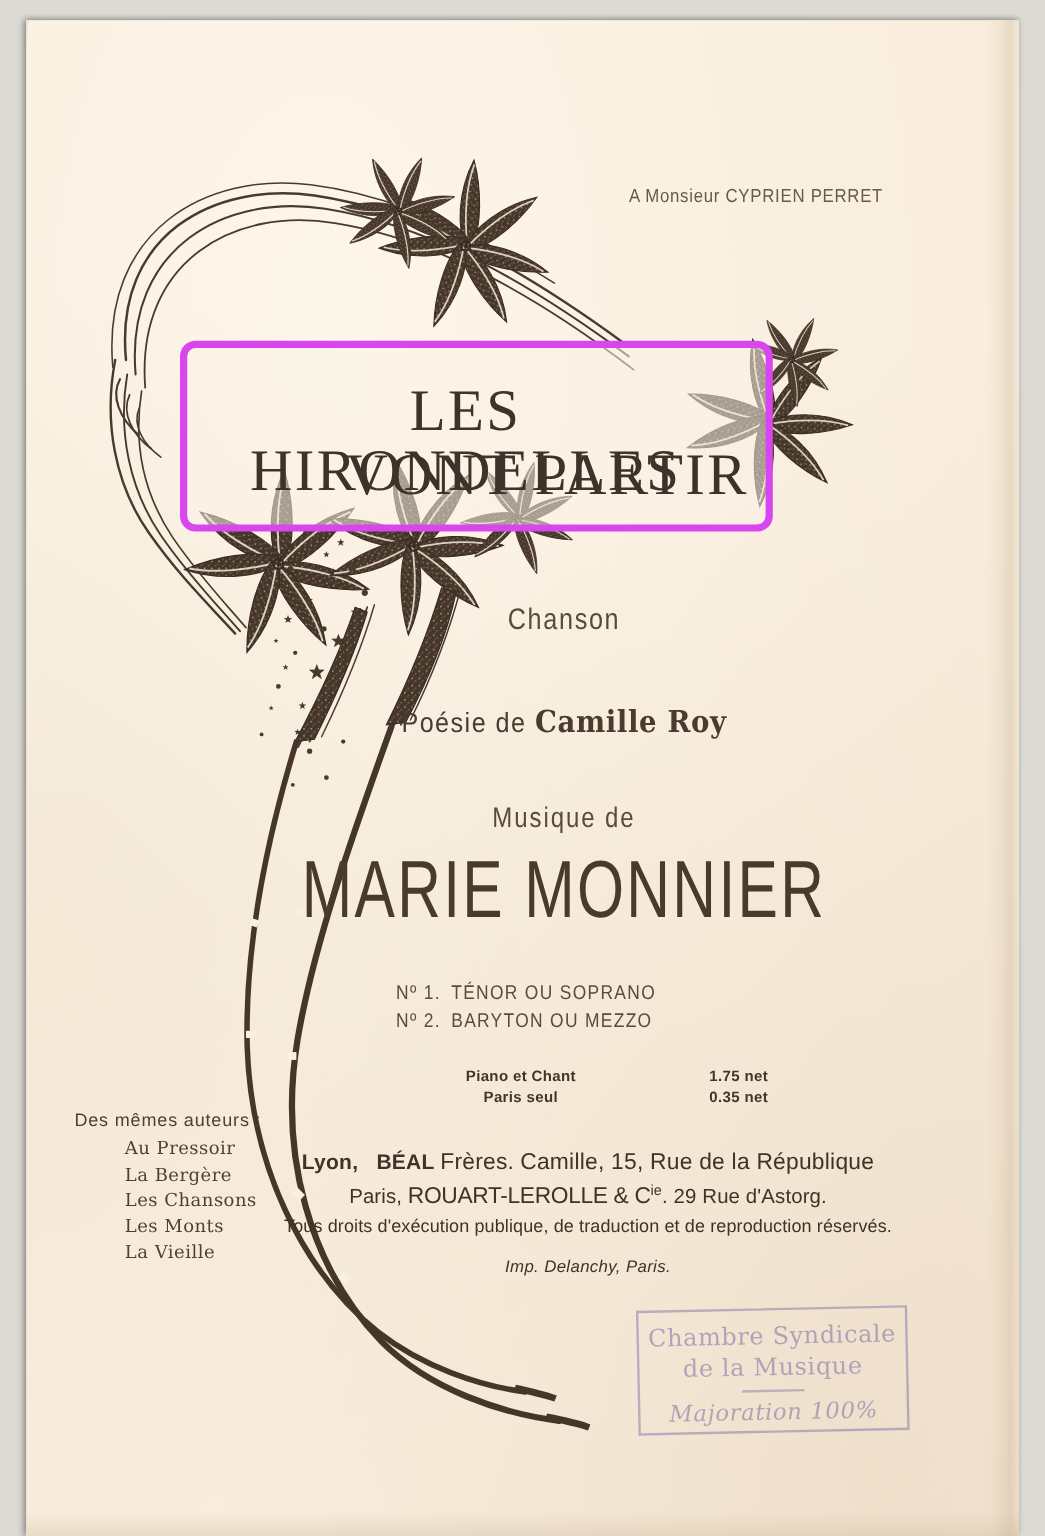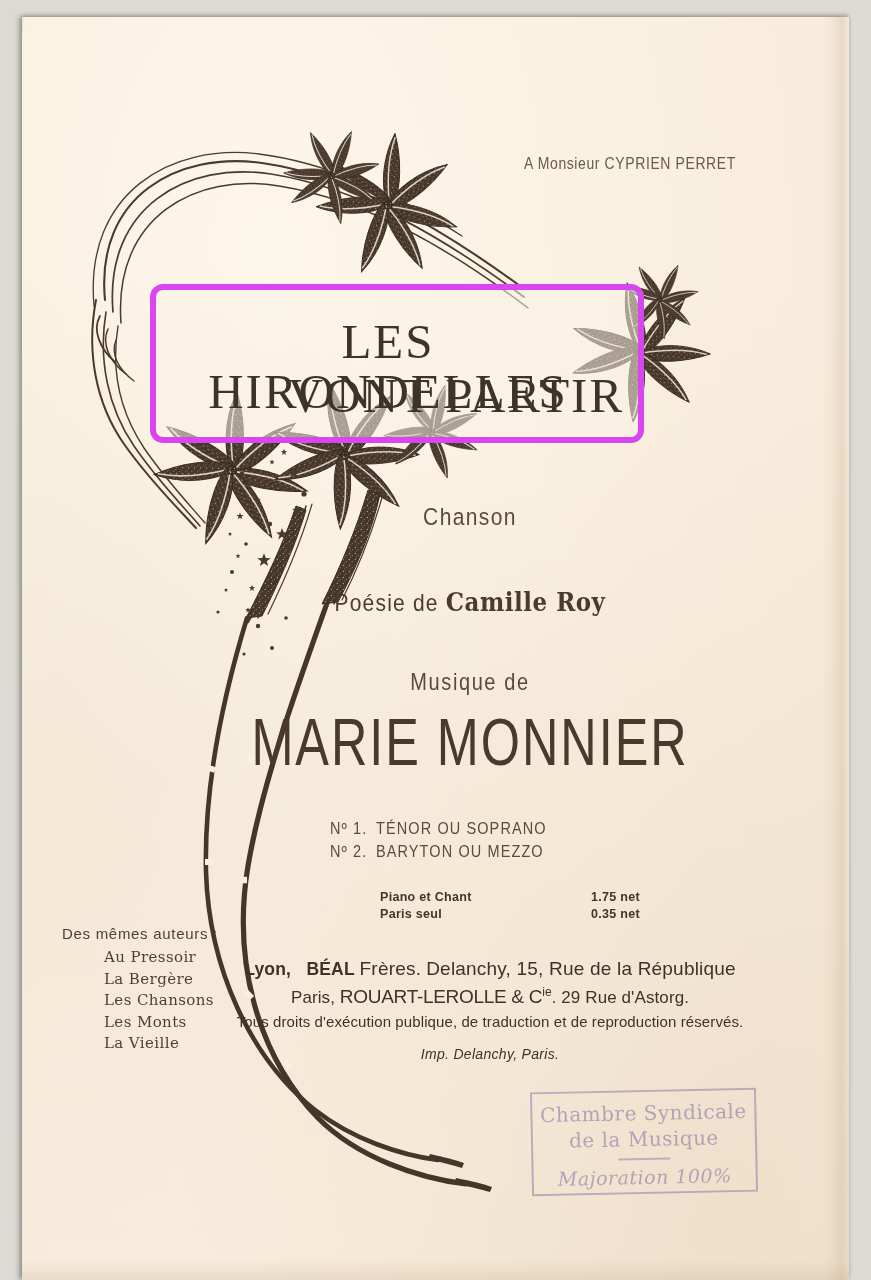--- a/index.html
+++ b/index.html
@@ -112,21 +112,21 @@
   .voice-row{display:flex;margin-bottom:4px;}
   .voice-no{width:46px;text-align:left;}
   .voice-name{flex:1;text-align:left;}
 
   
   .prices{
     position:absolute;left:380px;top:890px;width:260px;
     color:#443529;font-size:12.5px;font-weight:700;letter-spacing:.3px;
   }
   .price-row{display:flex;margin-bottom:3px;}
-  .price-label{width:108px;text-align:left;}
+  .price-label{width:108px;text-align:center;}
   .price-val{flex:1;text-align:right;}
 
   
   .pub{
     position:absolute;left:180px;top:958px;width:620px;text-align:center;
     color:#3f3228;
   }
   .pub-l1{font-size:17.5px;font-weight:700;letter-spacing:.2px;margin-bottom:5px;}
   .pub-l1 .thin{font-weight:400;font-size:19px;}
   .pub-l2{font-size:17px;letter-spacing:.1px;margin-bottom:5px;}
@@ -336,21 +336,21 @@
       <span class="price-label">Paris seul</span>
       <span class="price-val">0.35 net</span>
     </div>
   </div>
 
   <div class="pub">
     <div class="pub-l1">
       <span>Lyon,</span>&nbsp;&nbsp;
       <span>BÉAL</span>
       <span class="thin">Frères.</span>
-      <span class="thin">Delanchy, 15, Rue de la République</span>
+      <span class="thin">Camille, 15, Rue de la République</span>
     </div>
     <div class="pub-l2">
       <span>Paris,</span>
       <b>ROUART-LEROLLE &amp; C</b><span class="sm">ie</span><span>. 29 Rue d'Astorg.</span>
     </div>
     <div class="rights">Tous droits d'exécution publique, de traduction et de reproduction réservés.</div>
     <div class="printer">Imp. Delanchy, Paris.</div>
   </div>
 
   <div class="authors">

